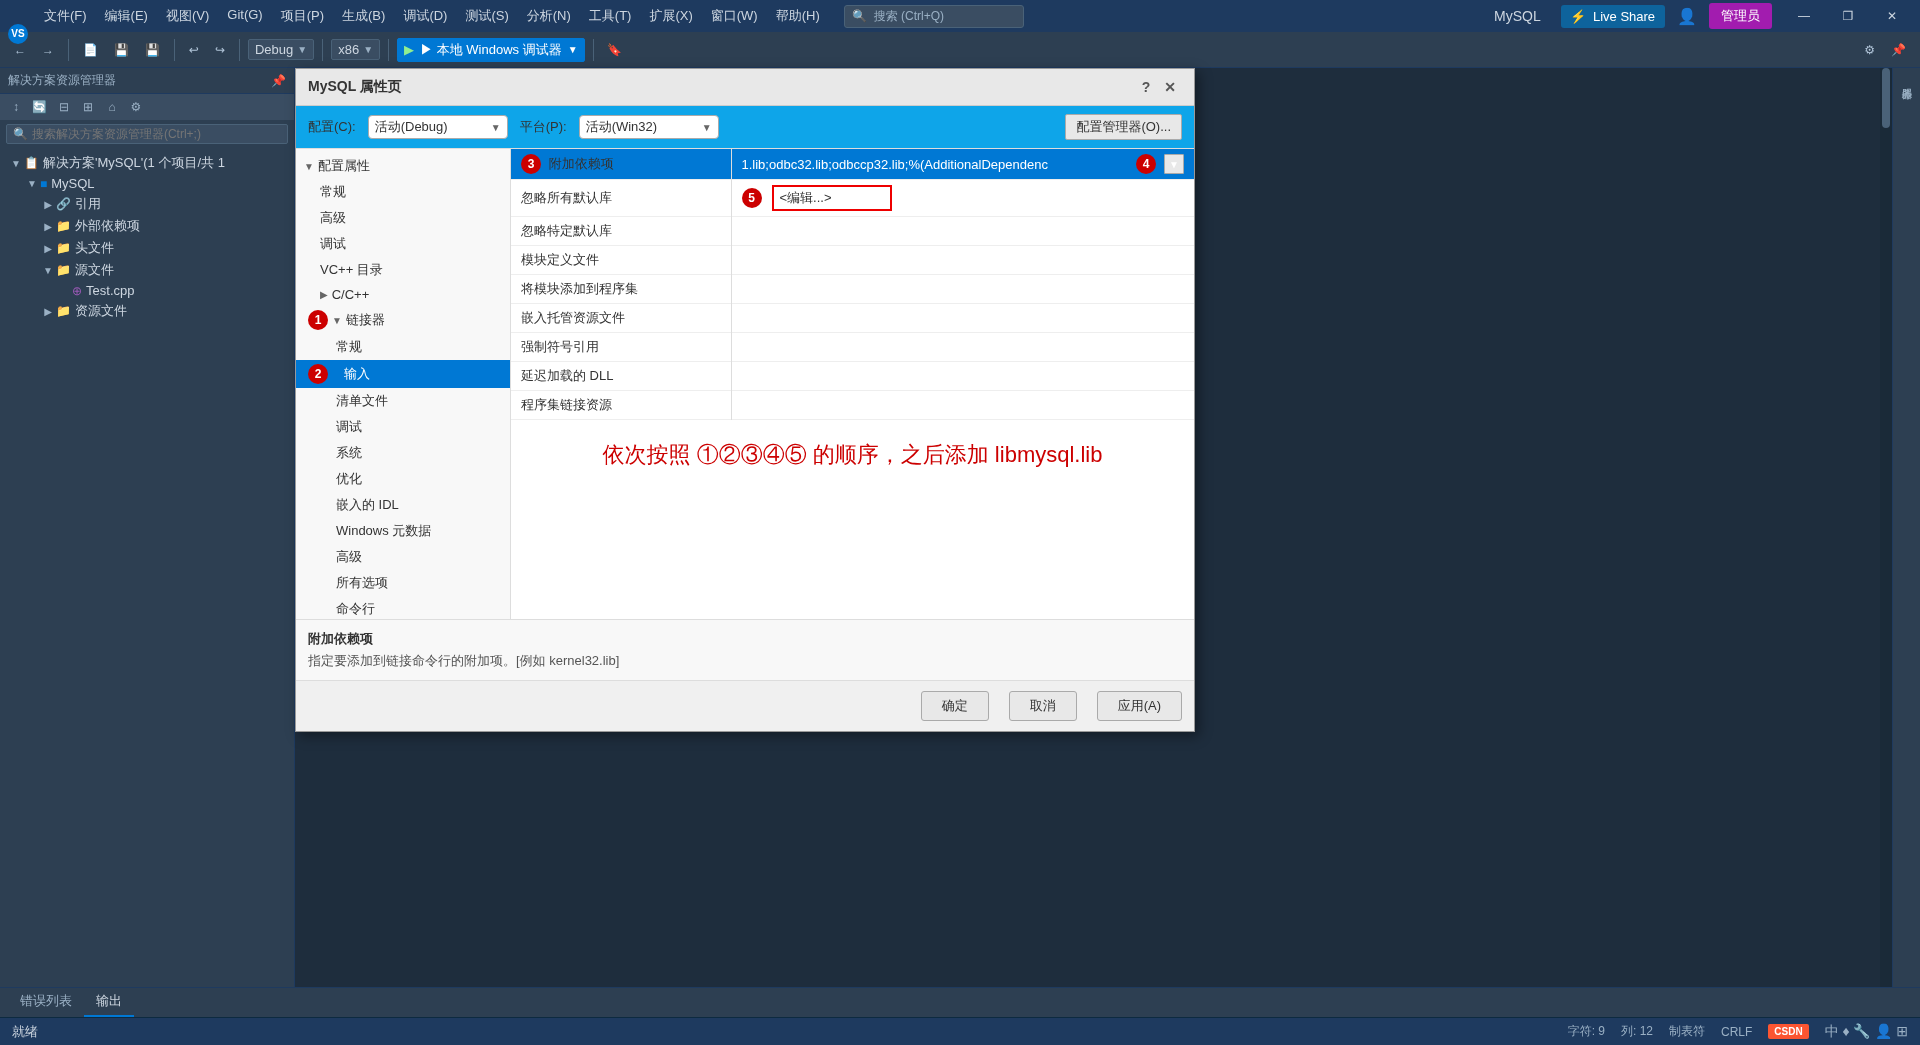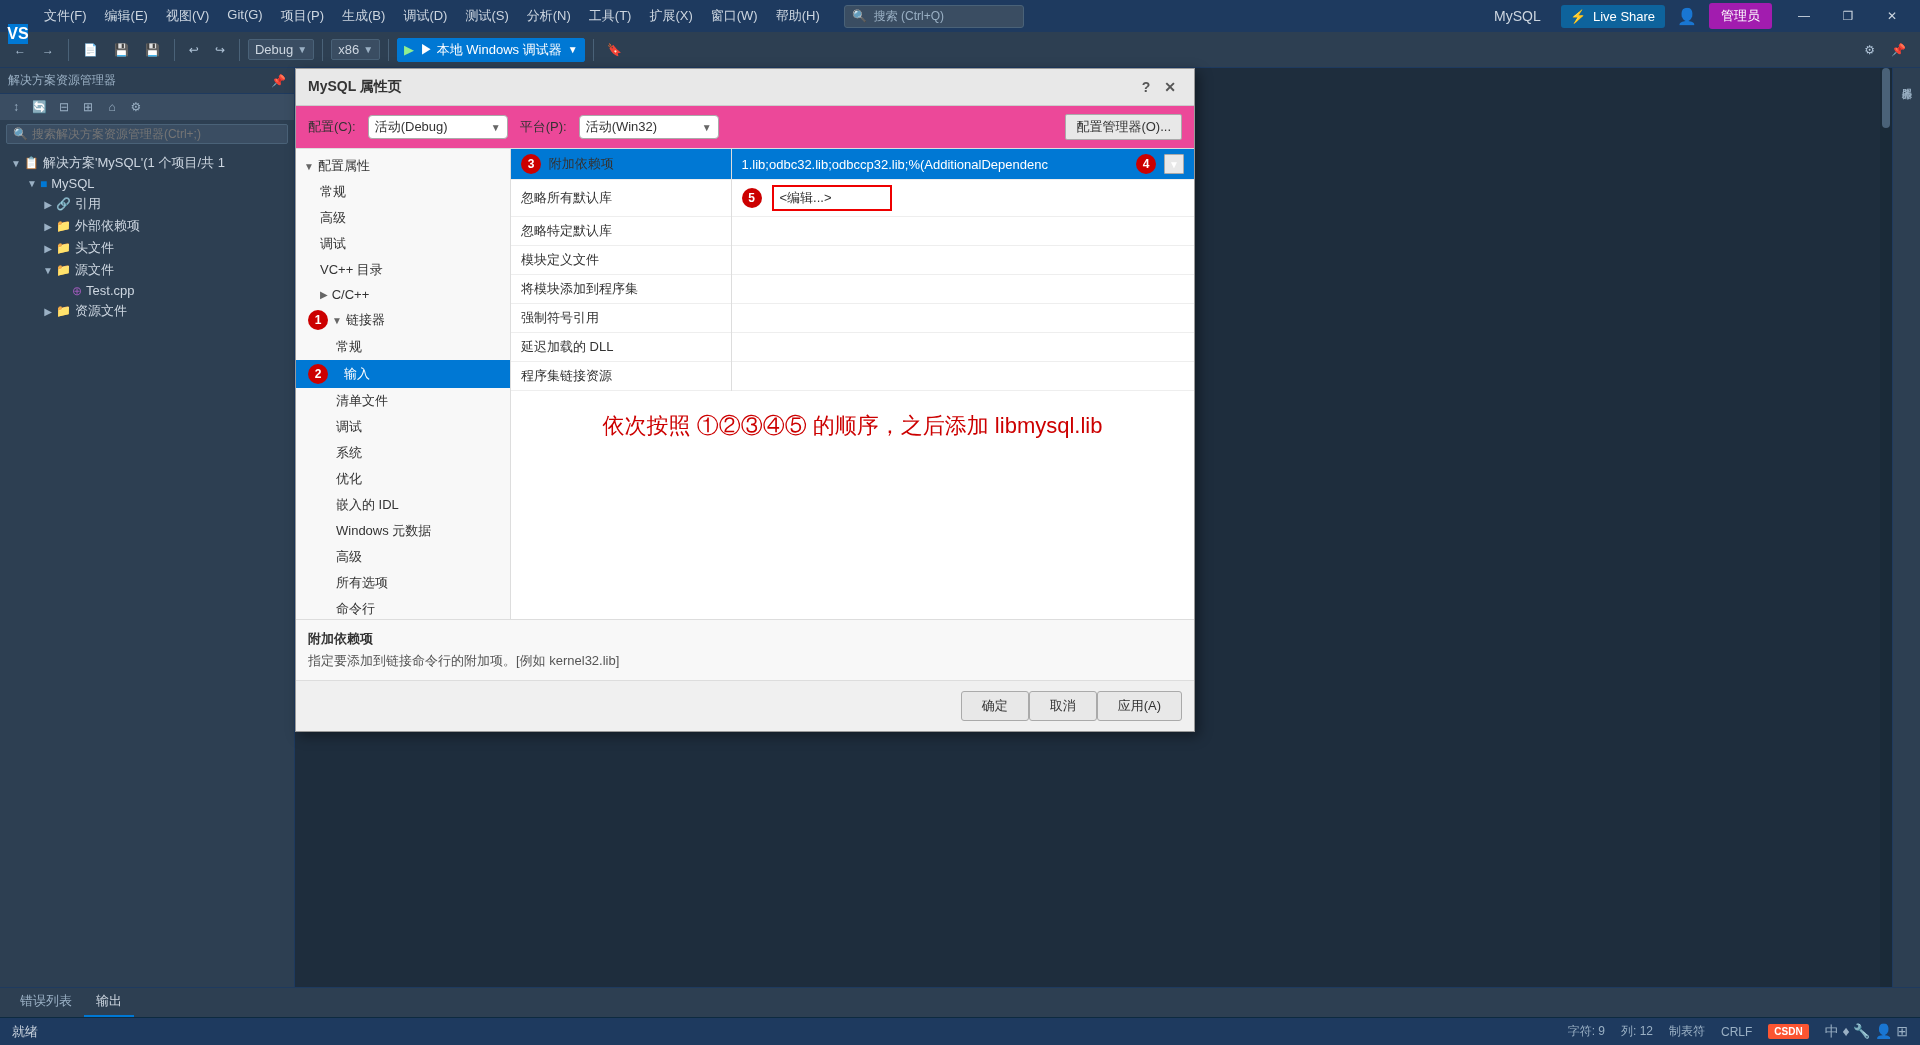--- a/index.html
+++ b/index.html
@@ -18,24 +18,24 @@
       display: flex;
       align-items: center;
       background: #1e3a5f;
       height: 32px;
       padding: 0 8px;
       color: #cdd6e0;
     }
     .title-bar-logo {
       width: 20px; height: 20px;
       background: #0078d4;
-      border-radius: 0;
+      border-radius: 10px;
       margin-right: 8px;
       display: flex; align-items: center; justify-content: center;
-      color: white; font-weight: bold; font-size: 16px; margin-top: 35px;
+      color: white; font-weight: bold; font-size: 10px; margin-top: 35px;
     }
     .title-bar-menus {
       display: flex; gap: 2px;
     }
     .title-bar-menu-item {
       padding: 4px 8px;
       cursor: pointer;
       border-radius: 3px;
       color: #cdd6e0;
       font-size: 13px;
@@ -243,21 +243,21 @@
       font-size: 14px;
       color: #555;
       border-radius: 2px;
     }
 
     
     .dialog-config-bar {
       display: flex;
       align-items: center;
       padding: 8px 12px;
-      background: #ec4899;
+      background: #0ea5e9;
       border-bottom: 1px solid #ddd;
       gap: 12px;
       font-size: 13px;
     }
     .config-label { color: #333; }
     .config-select {
       display: flex;
       align-items: center;
       border: 1px solid #aaa;
       border-radius: 4px;
@@ -380,21 +380,21 @@
       margin-bottom: 4px;
     }
     .dialog-bottom-desc {
       color: #555;
     }
 
     
     .dialog-actions {
       display: flex;
       justify-content: flex-end;
-      gap: 0;
+      gap: 20px;
       padding: 10px 12px;
       background: #f0f0f0;
       border-top: 1px solid #ddd;
     }
     .dialog-action-btn {
       padding: 5px 20px;
       border: 1px solid #aaa;
       background: #e8e8e8;
       border-radius: 3px;
       cursor: pointer;
@@ -788,20 +788,24 @@
             <tr>
               <td>模块定义文件</td>
               <td></td>
             </tr>
 
             <tr>
               <td>将模块添加到程序集</td>
               <td></td>
             </tr>
 
+            <tr>
+              <td>嵌入托管资源文件</td>
+              <td></td>
+            </tr>
 
             <tr>
               <td>强制符号引用</td>
               <td></td>
             </tr>
 
             <tr>
               <td>延迟加载的 DLL</td>
               <td></td>
             </tr>

